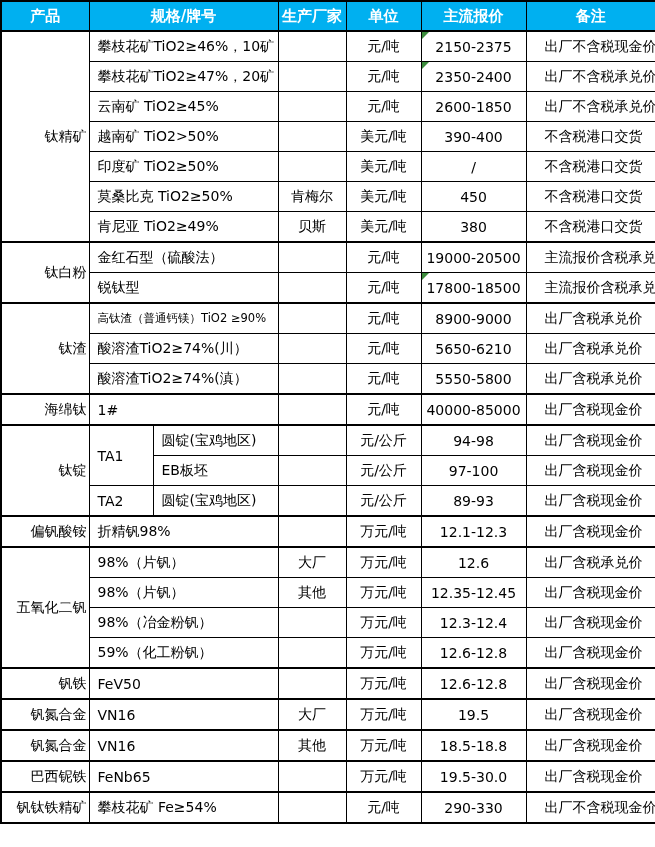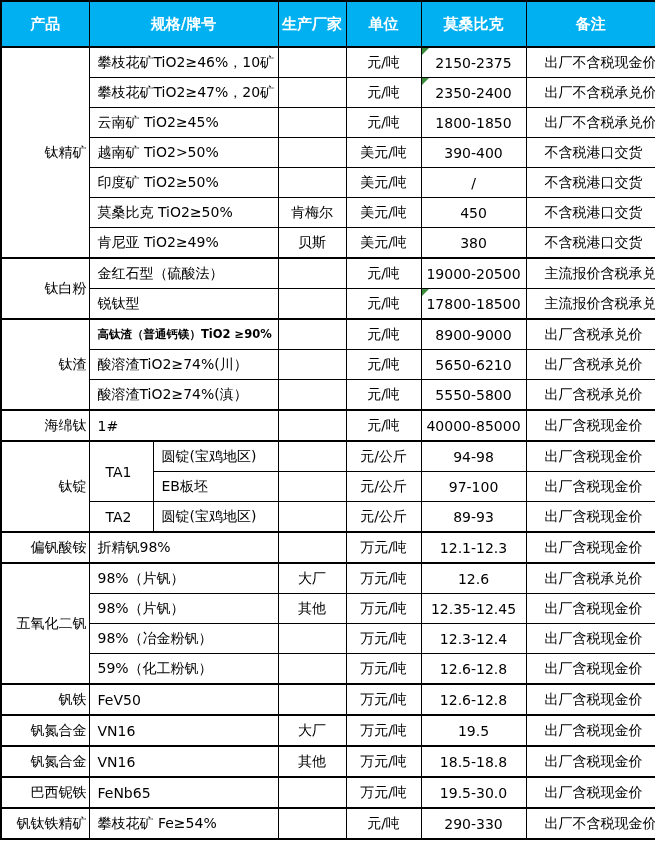--- a/index.html
+++ b/index.html
@@ -13,33 +13,33 @@
     width:655px;height:847px;background:#FFFFFF;
     font-family:"DejaVu Sans",sans-serif;color:#000;
   }
   table{
     border-collapse:collapse;table-layout:fixed;width:655px;
     border:2px solid var(--border);
   }
   th{
     background:var(--header-bg);color:var(--header-fg);
     font-size:15px;font-weight:bold;height:28px;
-    border:1px solid var(--border);padding:8px 2px;
+    border:1px solid var(--border);padding:0 2px;
     white-space:nowrap;overflow:hidden;text-align:center;
   }
   td{
     border:1px solid var(--border);height:29px;
     font-size:14px;padding:0 2px;vertical-align:middle;
     white-space:nowrap;overflow:hidden;text-align:center;
   }
   tr.group-start td{border-top-width:2px;}
   .c-product{text-align:right;}
-  .c-grade{text-align:left;padding-left:16px;}
+  .c-grade{text-align:left;padding-left:8px;}
   .c-spec{text-align:left;padding-left:8px;}
-  .c-spec.small{font-size:11.5px;font-weight:bold;}
+  .c-spec.small{font-size:11.5px;}
   .c-note{text-align:left;padding-left:18px;}
   .c-price{position:relative;}
   .flag{
     position:absolute;left:0;top:0;width:0;height:0;
     border-top:7px solid var(--flag);
     border-right:7px solid transparent;
   }
 </style>
 </head>
 <body>
@@ -53,21 +53,21 @@
       <col style="width: 75px;">
       <col style="width: 105px;">
       <col style="width: 130px;">
     </colgroup>
   <thead>
     <tr id="header-row">
         <th>产品</th>
         <th colspan="2">规格/牌号</th>
         <th>生产厂家</th>
         <th>单位</th>
-        <th>莫桑比克</th>
+        <th>主流报价</th>
         <th>备注</th>
       </tr>
   </thead>
   <tbody id="tbody">
       <tr class="group-start">
         <td class="c-product" rowspan="7">钛精矿</td>
         <td class="c-spec" colspan="2">攀枝花矿TiO2≥46%，10矿</td>
         <td class="c-maker"></td>
         <td class="c-unit">元/吨</td>
         <td class="c-price"><span class="flag"></span>2150-2375</td>
@@ -77,21 +77,21 @@
         <td class="c-spec" colspan="2">攀枝花矿TiO2≥47%，20矿</td>
         <td class="c-maker"></td>
         <td class="c-unit">元/吨</td>
         <td class="c-price"><span class="flag"></span>2350-2400</td>
         <td class="c-note">出厂不含税承兑价</td>
       </tr>
       <tr>
         <td class="c-spec" colspan="2">云南矿 TiO2≥45%</td>
         <td class="c-maker"></td>
         <td class="c-unit">元/吨</td>
-        <td class="c-price">1800-1850</td>
+        <td class="c-price">2600-1850</td>
         <td class="c-note">出厂不含税承兑价</td>
       </tr>
       <tr>
         <td class="c-spec" colspan="2">越南矿 TiO2&gt;50%</td>
         <td class="c-maker"></td>
         <td class="c-unit">美元/吨</td>
         <td class="c-price">390-400</td>
         <td class="c-note">不含税港口交货</td>
       </tr>
       <tr>

